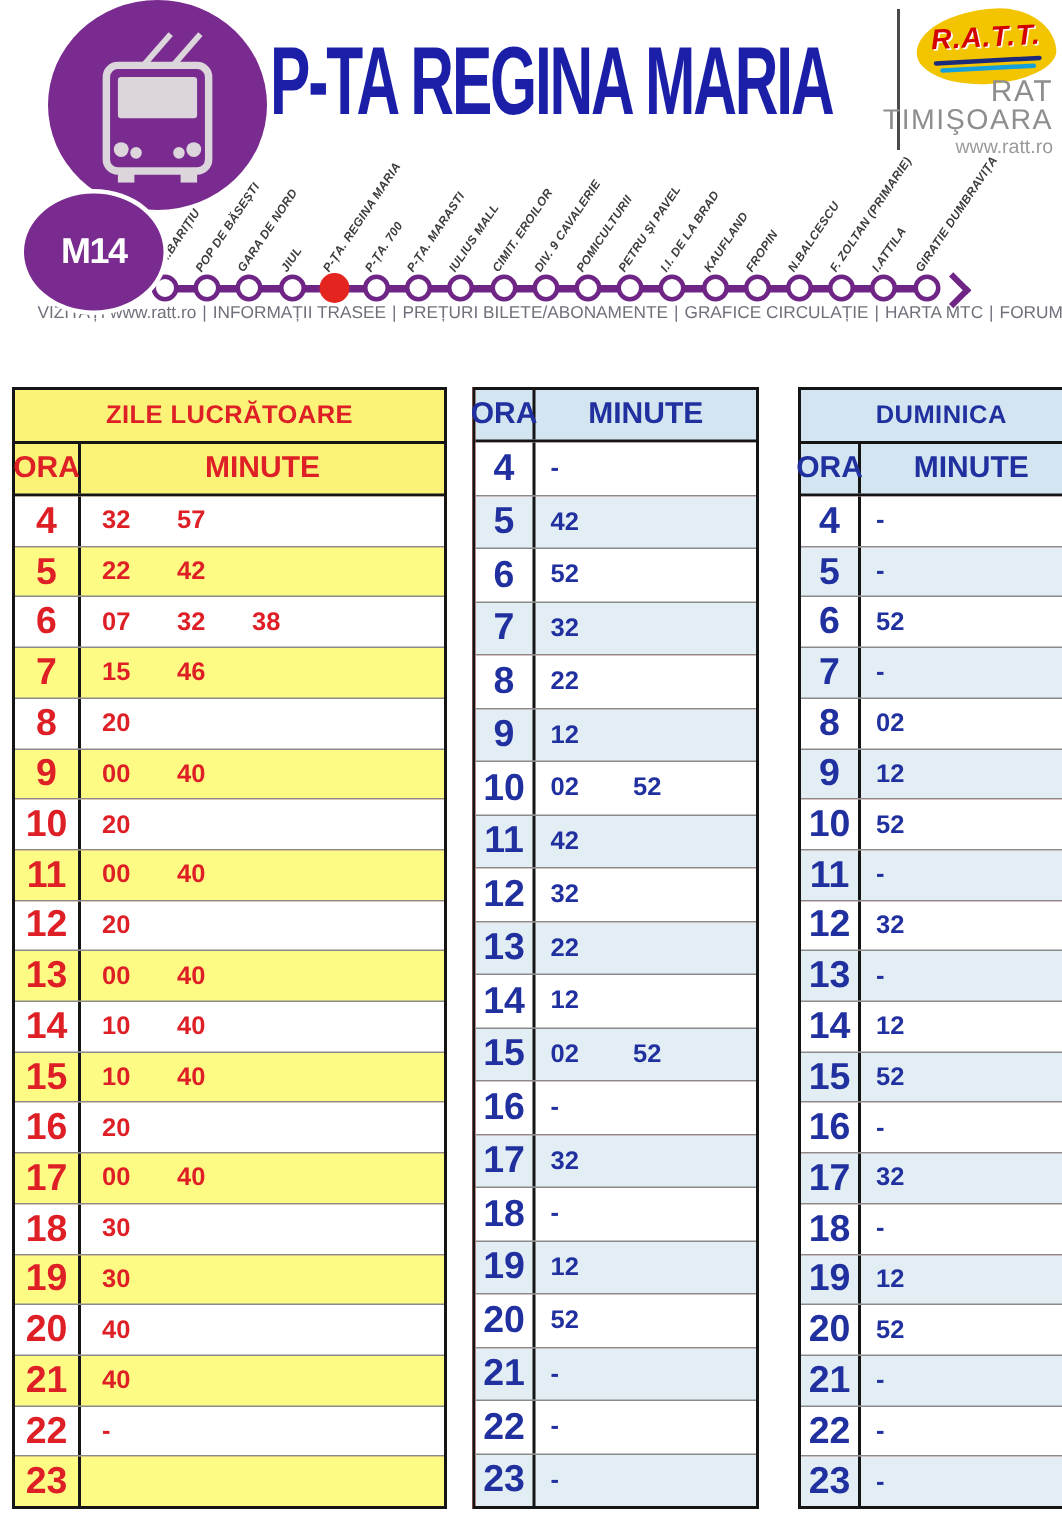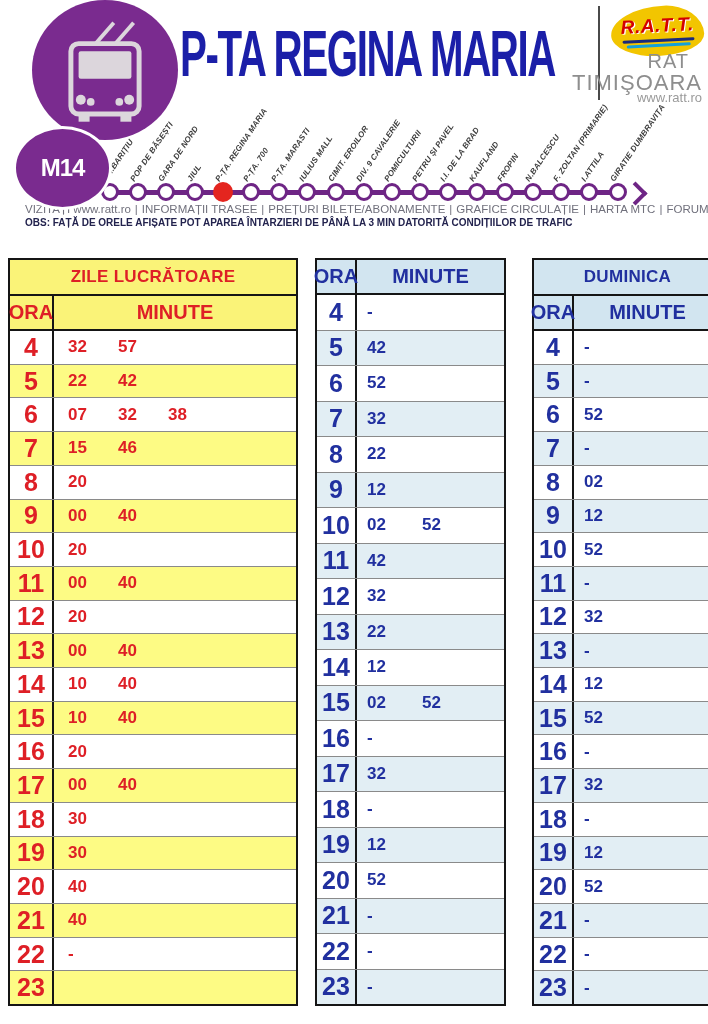--- a/index.html
+++ b/index.html
@@ -15,22 +15,22 @@
               font-size:56px;letter-spacing:-2px;white-space:nowrap;
               transform:scale(0.72,1.15);transform-origin:left top;}
   .hdr-divider{position:absolute;left:598px;top:6px;width:2px;height:94px;background:#4a4a4a;}
   .ratt-logo{position:absolute;left:611px;top:6px;width:93px;height:50px;background:#f2c500;
              border-radius:58% 42% 50% 50% / 55% 60% 40% 45%;transform:rotate(-3deg);
              display:flex;flex-direction:column;align-items:center;justify-content:center;}
   .ratt-logo .txt{color:#d40000;font-weight:bold;font-style:italic;font-size:19px;letter-spacing:0.5px;
                   text-shadow:1px 1px 0 #fff;}
   .ratt-logo .bar1{width:72px;height:3px;background:#1b2a7a;margin-top:2px;border-radius:2px;}
   .ratt-logo .bar2{width:64px;height:3px;background:#14a0d8;margin-top:2px;border-radius:2px;}
-  .agency-1{position:absolute;right:19px;top:50px;color:#8e8e8e;font-size:20px;letter-spacing:1px;}
-  .agency-2{position:absolute;right:6px;top:70px;color:#8e8e8e;font-size:22px;letter-spacing:1px;}
+  .agency-1{position:absolute;right:6px;top:50px;color:#8e8e8e;font-size:20px;letter-spacing:1px;}
+  .agency-2{position:absolute;right:6px;top:70px;color:#8e8e8e;font-size:19px;letter-spacing:1px;}
   .agency-site{position:absolute;right:6px;top:90px;color:#9a9a9a;font-size:13px;}
   
   .route-line{position:absolute;left:110px;top:190px;width:516px;height:4.5px;background:#6e2585;}
   .route-arrow{position:absolute;left:627px;top:185px;width:13px;height:13px;
                border-top:4.5px solid #6e2585;border-right:4.5px solid #6e2585;transform:rotate(45deg);}
   .stop{position:absolute;top:192px;width:0;height:0;}
   .stop .dot{position:absolute;left:0;top:0;width:12px;height:12px;transform:translate(-50%,-50%);
              background:#fff;border:3.5px solid #6e2585;border-radius:50%;box-sizing:content-box;}
   .stop.current .dot{width:20px;height:20px;background:#e4251f;border:none;}
   .stop .lbl{position:absolute;left:-2px;bottom:9px;transform-origin:left bottom;transform:rotate(-56deg);
@@ -169,21 +169,20 @@
           <span class="lbl">I.ATTILA</span>
         </div>
         <div class="stop" style="left: 617.6px;">
           <span class="dot"></span>
           <span class="lbl">GIRATIE DUMBRAVIȚA</span>
         </div>
       </div>
   </div>
 
   <div class="nav-links" id="navLinks"><span class="lnk">VIZITAȚI www.ratt.ro</span><span class="sep">|</span><span class="lnk">INFORMAȚII TRASEE</span><span class="sep">|</span><span class="lnk">PREȚURI BILETE/ABONAMENTE</span><span class="sep">|</span><span class="lnk">GRAFICE CIRCULAȚIE</span><span class="sep">|</span><span class="lnk">HARTA MTC</span><span class="sep">|</span><span class="lnk">FORUM</span></div>
-  <div class="obs-note">OBS: FAȚĂ DE ORELE AFIȘATE POT APAREA ÎNTARZIERI DE PÂNĂ LA 3 MIN DATORITĂ CONDIȚIILOR DE TRAFIC</div>
 
   <section class="tt t1" style="--txt: #de1f26; --hdr: #faf378; --alt: #fdfb84;">
       <div class="tt-title">ZILE LUCRĂTOARE</div>
       <div class="tt-head">
         <div class="cell-ora">ORA</div>
         <div class="cell-min">MINUTE</div>
       </div>
       <div class="tt-row">
         <div class="cell-ora">4</div>
         <div class="mins">

